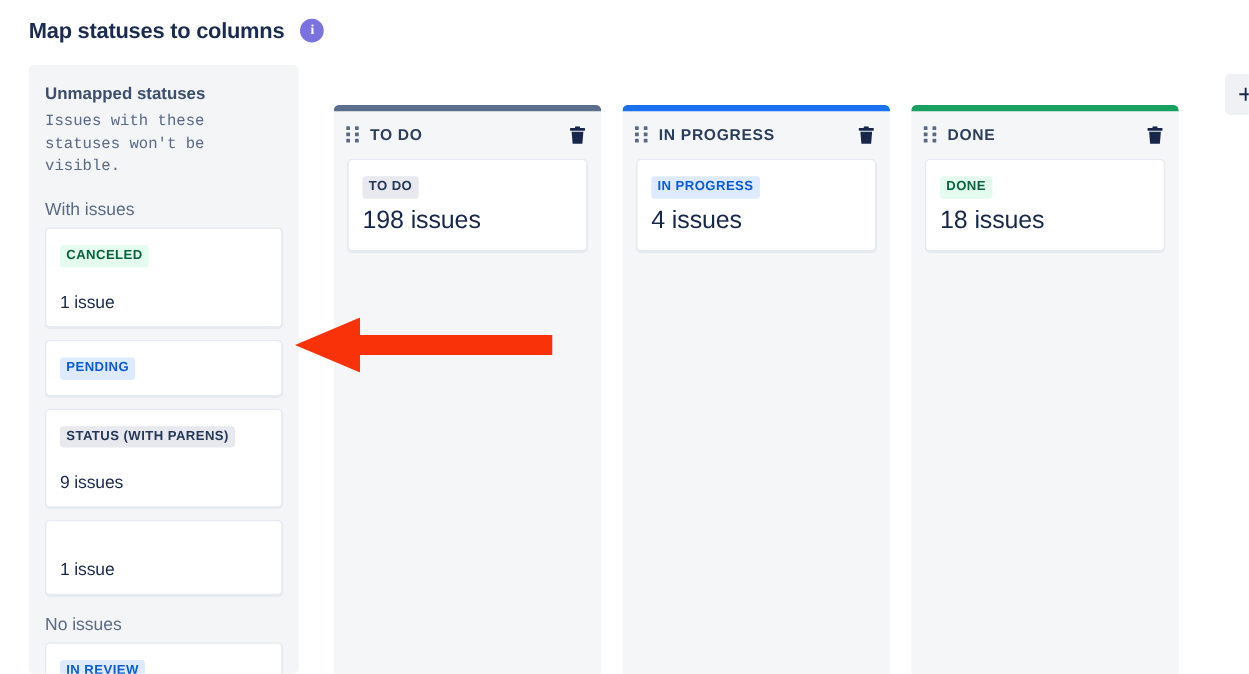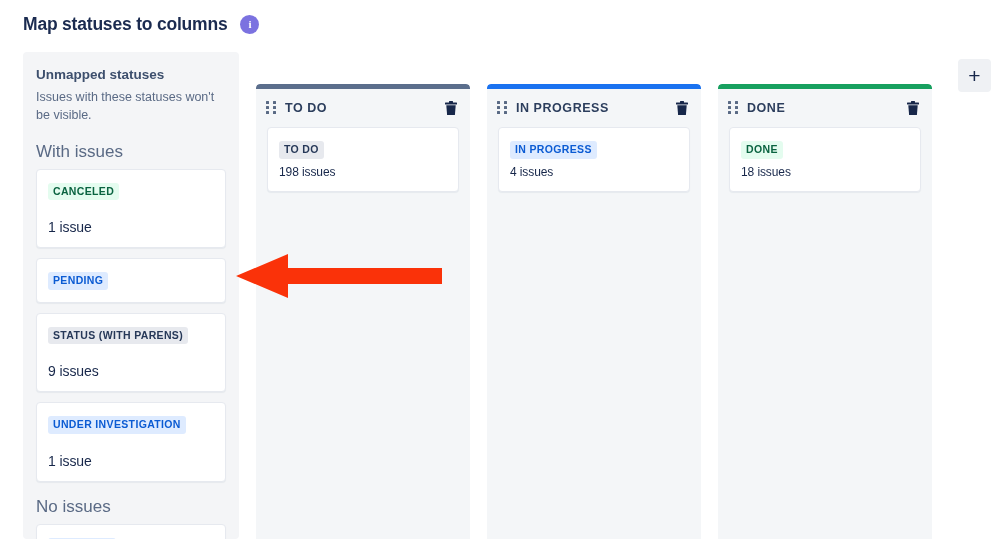--- a/index.html
+++ b/index.html
@@ -54,21 +54,21 @@
   
   .board {
     position: absolute;
     left: 0;
     top: 52px;
     width: 999px;
     height: 487px;
     display: flex;
     align-items: flex-start;
     padding-left: 23px;
-    gap: 17px;
+    gap: 28px;
   }
 
   
   .unmapped-panel {
     width: 216px;
     height: 487px;
     background: #f4f5f7;
     border-radius: 4px;
     padding: 15px 13px 0 13px;
     flex: 0 0 auto;
@@ -77,23 +77,24 @@
     font-size: 13.5px;
     font-weight: bold;
     color: #3d4f6d;
     margin-bottom: 7px;
   }
   .unmapped-desc {
     font-size: 12.5px;
     color: #5a6a85;
     line-height: 1.42;
     margin-bottom: 17px;
+    font-family: Liberation Mono, monospace;
   }
   .group-label {
-    font-size: 17px;
+    font-size: 14px;
     color: #5a6a85;
     margin-bottom: 7px;
   }
   .group-label.second { margin-top: 15px; }
 
   .status-card {
     background: #ffffff;
     border: 1px solid #e6e9ef;
     border-radius: 4px;
     padding: 11px 0 12px 11px;
@@ -172,21 +173,21 @@
   .column-body { padding: 0 11px; }
   .col-card {
     background: #ffffff;
     border: 1px solid #e6e9ef;
     border-radius: 4px;
     padding: 11px 11px 12px 11px;
     box-shadow: 0 1px 1px rgba(23,43,77,0.06);
     cursor: grab;
   }
   .col-card .count {
-    font-size: 12px;
+    font-size: 20px;
     color: #17274a;
     margin-top: 6px;
     letter-spacing: -0.1px;
   }
 
   
   .add-column-button {
     width: 33px;
     height: 33px;
     background: #eff1f4;
@@ -228,21 +229,21 @@
   <div class="board">
 
     <div class="unmapped-panel">
       <div class="unmapped-title">Unmapped statuses</div>
       <div class="unmapped-desc">Issues with these statuses won't be visible.</div>
       <div id="unmapped-groups">
           <div class="group-label">With issues</div>
           <div class="status-card"><span class="badge green">CANCELED</span><div class="count">1 issue</div></div>
           <div class="status-card"><span class="badge blue">PENDING</span></div>
           <div class="status-card"><span class="badge gray">STATUS (WITH PARENS)</span><div class="count">9 issues</div></div>
-          <div class="status-card"><span class="badge blue">UNDER INVESTIGATION</span><div class="count">1 issue</div></div>
+          <div class="status-card"><div class="count">1 issue</div></div>
           <div class="group-label second">No issues</div>
           <div class="status-card"><span class="badge blue">IN REVIEW</span><div class="count">0 issues</div></div>
         </div>
     </div>
 
     <div id="columns-container" style="display:flex; gap:17px;margin-top:32px;">
         <div class="column">
           <div class="column-topbar" style="background: rgb(91, 110, 140);"></div>
           <div class="column-header">
             <div class="drag-handle">

